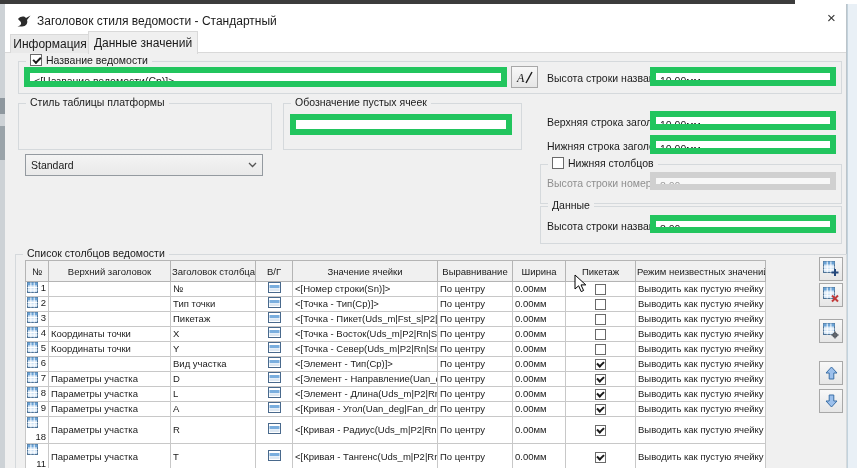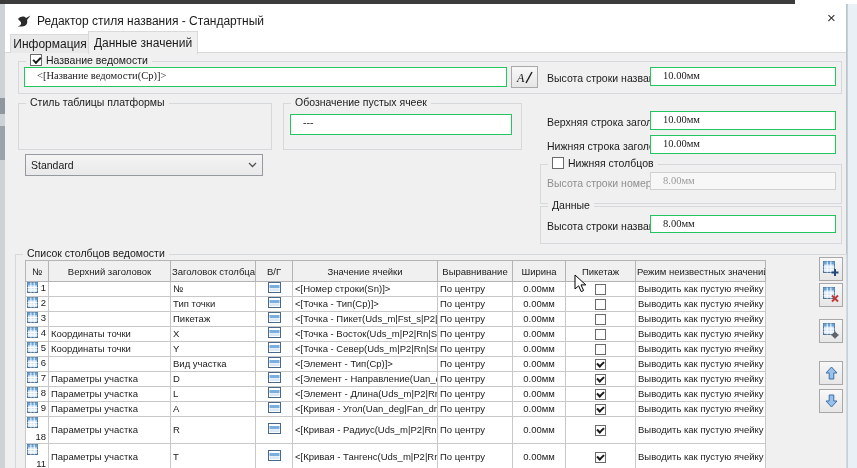--- a/index.html
+++ b/index.html
@@ -26,22 +26,22 @@
   .tab { position:absolute; font-size:12px; color:#1a1a1a; display:flex; align-items:center; justify-content:center; white-space:nowrap; }
   .tab-inactive { left:10px; top:34px; width:78px; height:18px; background:#e9e9e9; border:1px solid #d9d9d9; border-bottom:none; }
   .tab-active   { left:88px; top:31px; width:108px; height:22px; background:#f0f0f0; border:1px solid #d9d9d9; border-bottom:none; z-index:3; }
 
   
   .grp { position:absolute; border:1px solid #d5d9dc; }
   .gcap { position:absolute; top:-8px; left:7px; background:#f0f0f0; padding:0 4px; font-size:10.5px; color:#1a1a1a; white-space:nowrap; display:flex; align-items:center; gap:4px; }
   .lbl { position:absolute; font-size:10.5px; color:#1a1a1a; white-space:nowrap; }
   .lbl.disabled { color:#8f8f8f; }
 
-  .field { position:absolute; background:#ffffff; border:1px solid #22c55e; font-size:10.5px; color:#1a1a1a;
-           padding:2px 12px; white-space:nowrap; overflow:hidden; box-sizing:border-box;font-family:Liberation Serif, serif; }
+  .field { position:absolute; background:#ffffff; border:6px solid #22c55e; font-size:10.5px; color:#1a1a1a;
+           padding:2px 4px; white-space:nowrap; overflow:hidden; box-sizing:border-box; }
   .field.disabled { background:#f7f7f7; border-color:#d0d0d0; color:#9b9b9b; }
 
   .combo { position:absolute; background:linear-gradient(#f4f4f4,#e9e9e9); border:1px solid #949aa0; font-size:10.5px;
            color:#1a1a1a; display:flex; align-items:center; box-sizing:border-box; padding:0 5px;margin-top:40px; }
   .combo .chev { margin-left:auto; display:flex; align-items:center; }
 
   .btn { position:absolute; background:linear-gradient(#f8f8f8,#e6e6e6); border:1px solid #a8a8a8; display:flex;
          align-items:center; justify-content:center; box-sizing:border-box; }
 
   
@@ -55,21 +55,21 @@
   .cols-table { position:absolute; left:25px; top:260px; border-collapse:collapse; table-layout:fixed; width:740px; background:#fff; }
   .cols-table th { height:20px; font-weight:normal; font-size:9.5px; color:#1a1a1a; background:#f0f0f0;
                    border:1px solid #b4b4b4; padding:0 1px; white-space:nowrap; overflow:hidden; }
   .cols-table td { height:12px; line-height:12px; font-size:9.5px; color:#1a1a1a; border:1px solid #c8c8c8;
                    padding:0 2px; white-space:nowrap; overflow:hidden; }
   .cols-table { border:1px solid #909090; }
   .c-num   { padding:0 1px !important; }
   .c-num .gicon { float:left; margin-top:0px; }
   .c-num .rnum  { float:right; padding-right:1px; }
   .c-vg    { text-align:center; padding:0 !important; }
-  .c-width { text-align:center; }
+  .c-width { text-align:left; }
   .c-offset{ text-align:center; padding:0 !important; }
   .c-offset .cb { vertical-align:middle; margin-top:0px; }
 
   .cursor { position:absolute; left:574px; top:274px; z-index:50; }
 </style>
 </head>
 <body>
 
 <div id="screen">
 
@@ -81,21 +81,21 @@
   <div class="right-strip"></div>
 
   <div class="dialog"></div>
 
   <div class="titlebar">
     <span class="title-icon">
       <svg width="14" height="13" viewBox="0 0 14 13">
           <path d="M1 4 C4 1 7 1 9 3 L13.5 0.5 L10 5 C11.2 8 9 11.5 5 11.5 L0.5 11.5 C3.5 10.5 4.8 9 3.8 7 Z" fill="#2b2b2b"></path>
         </svg>
     </span>
-    <span class="title-text">Редактор стиля названия - Стандартный</span>
+    <span class="title-text">Заголовок стиля ведомости - Стандартный</span>
   </div>
   <div class="close-btn">×</div>
 
   <div class="tabstrip"></div>
   <div class="pane"></div>
   <div class="tab tab-inactive">Информация</div>
   <div class="tab tab-active">Данные значений</div>
 
   <div class="grp" style="left:18px; top:61px; width:822px; height:31px;">
     <span class="gcap">

